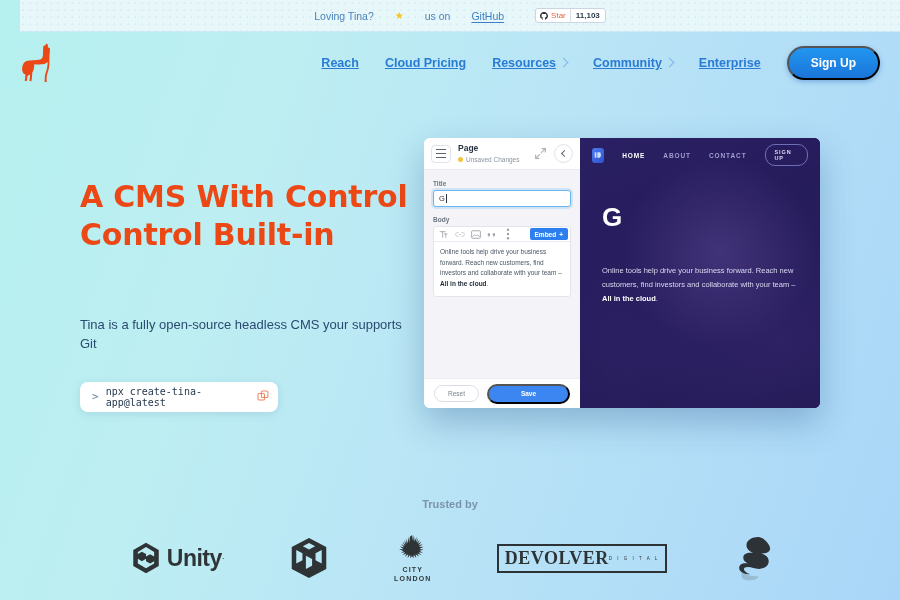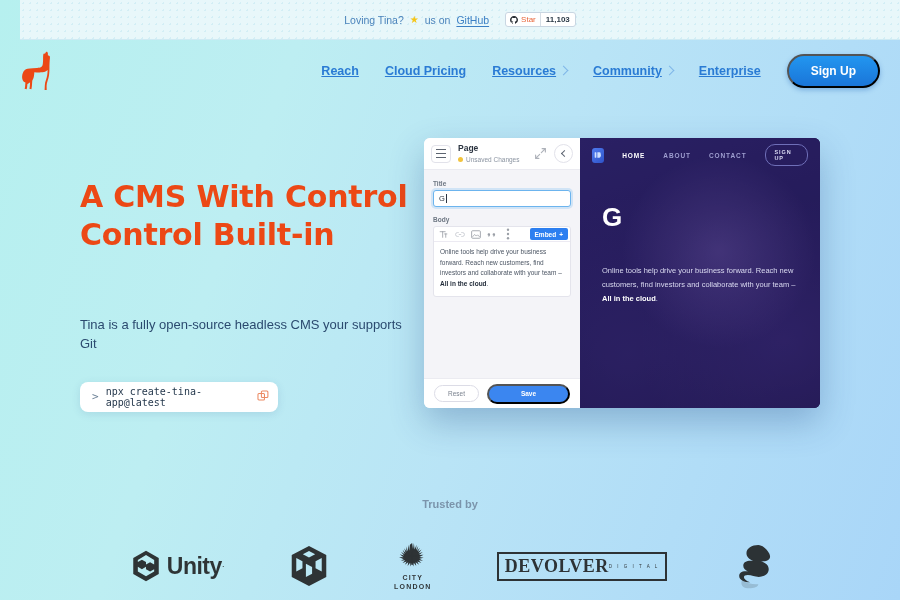--- a/index.html
+++ b/index.html
@@ -8,26 +8,26 @@
     font-family: "Liberation Sans", sans-serif;
     overflow: hidden;
   }
   body {
     background: linear-gradient(110deg, #b6f0ef 0%, #bdeef2 28%, #b9e4f6 55%, #a9d6f8 100%);
     position: relative;
   }
 
   
   .announce {
-    height: 40px;
+    height: 32px;
     background: #e8f7fa;
     background-image: radial-gradient(#d3eef5 1px, transparent 1px);
     background-size: 7px 7px;
     display: flex; align-items: center; justify-content: center;
-    gap: 6px;
+    gap: 21px;
     font-size: 10.5px;
     color: #4a7fb5;
     position: relative;
     border-bottom: 1px solid #cfeaf3;
     margin-left: 20px;
   }
   .announce .txt { color: #4a83bb; }
   .announce .star-emoji { font-size: 10px; color: #f5c518; }
   .announce a.gh {
     color: #3b7fc4; text-decoration: underline; text-underline-offset: 2px;
@@ -209,21 +209,21 @@
 
   
   .trusted {
     position: absolute; left: 0; right: 0; top: 498px; text-align: center;
   }
   .trusted-label { font-size: 11px; color: #7b94ab; font-weight: 600; }
   .logos {
     margin-top: 24px; display: flex; align-items: center;
     justify-content: center; gap: 64px;
   }
-  .logo-item { opacity: .88; display: flex; align-items: center; justify-content: center; margin-top: 8px; }
+  .logo-item { opacity: .88; display: flex; align-items: center; justify-content: center; }
 </style>
 </head>
 <body>
 
 <div class="announce">
   <span class="txt">Loving Tina?</span>
   <span class="star-emoji">★</span>
   <span class="txt">us on</span>
   <a class="gh" href="#">GitHub</a>
   <span class="ghbtn">

